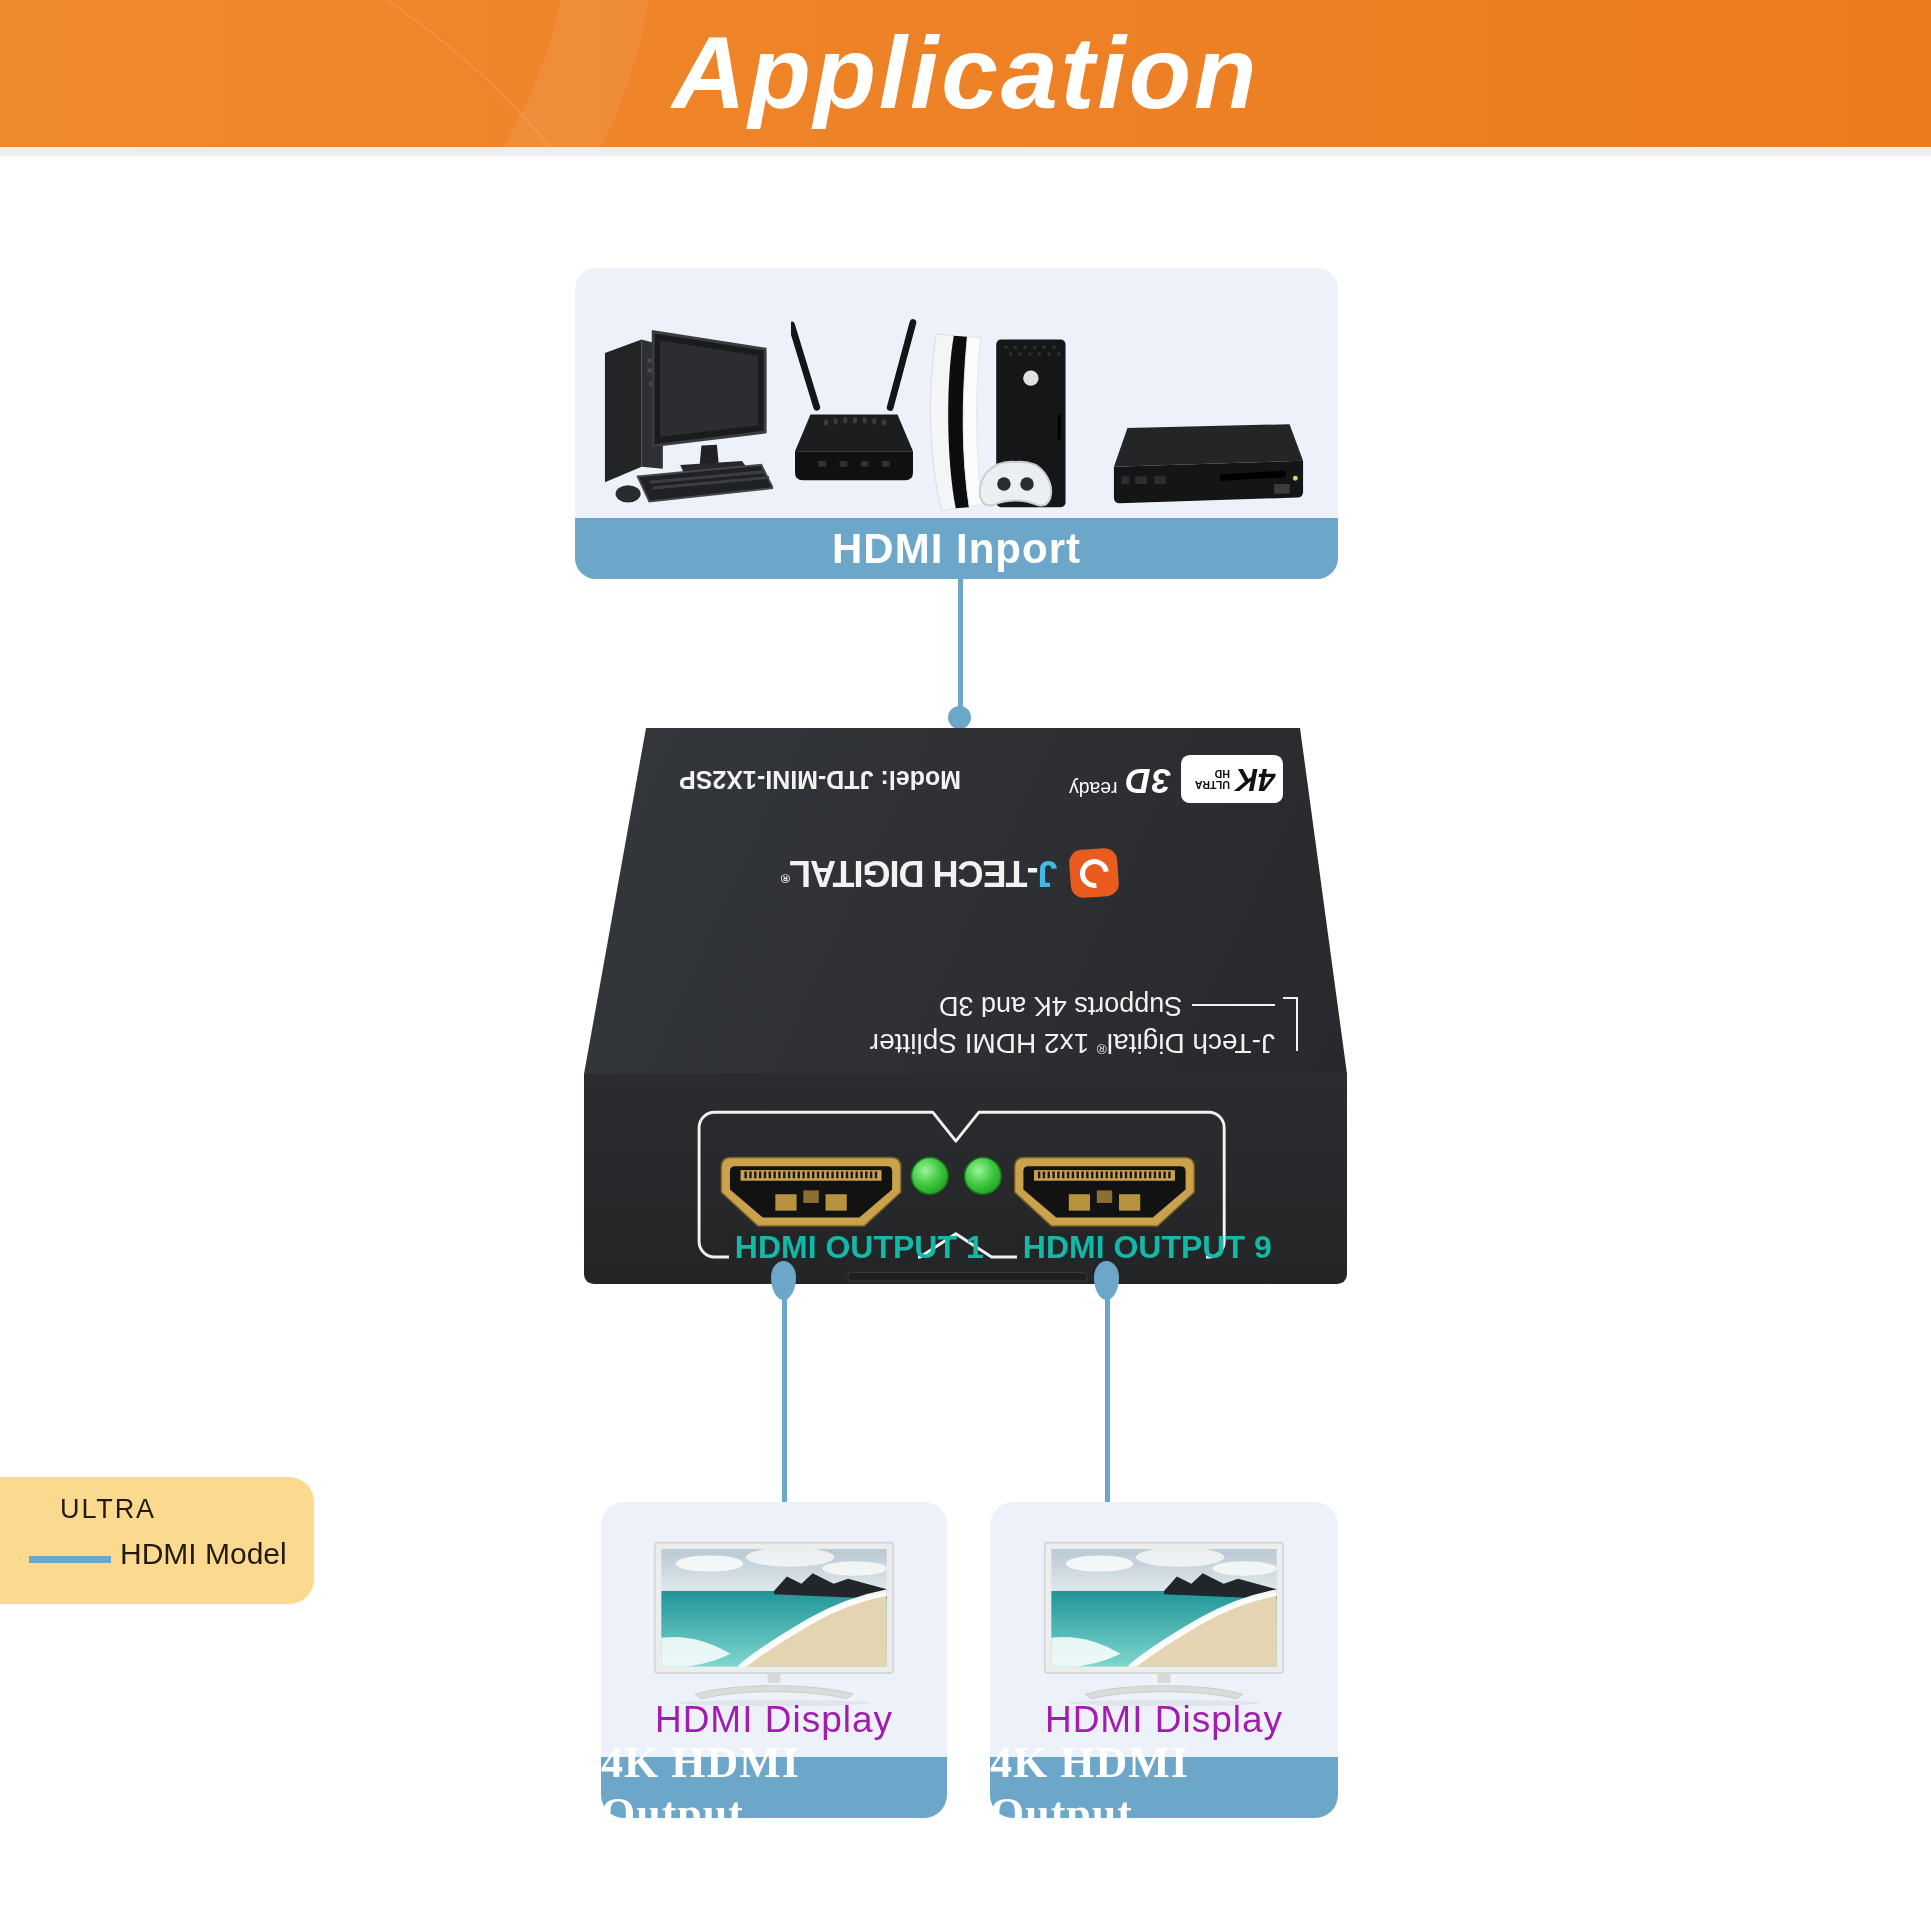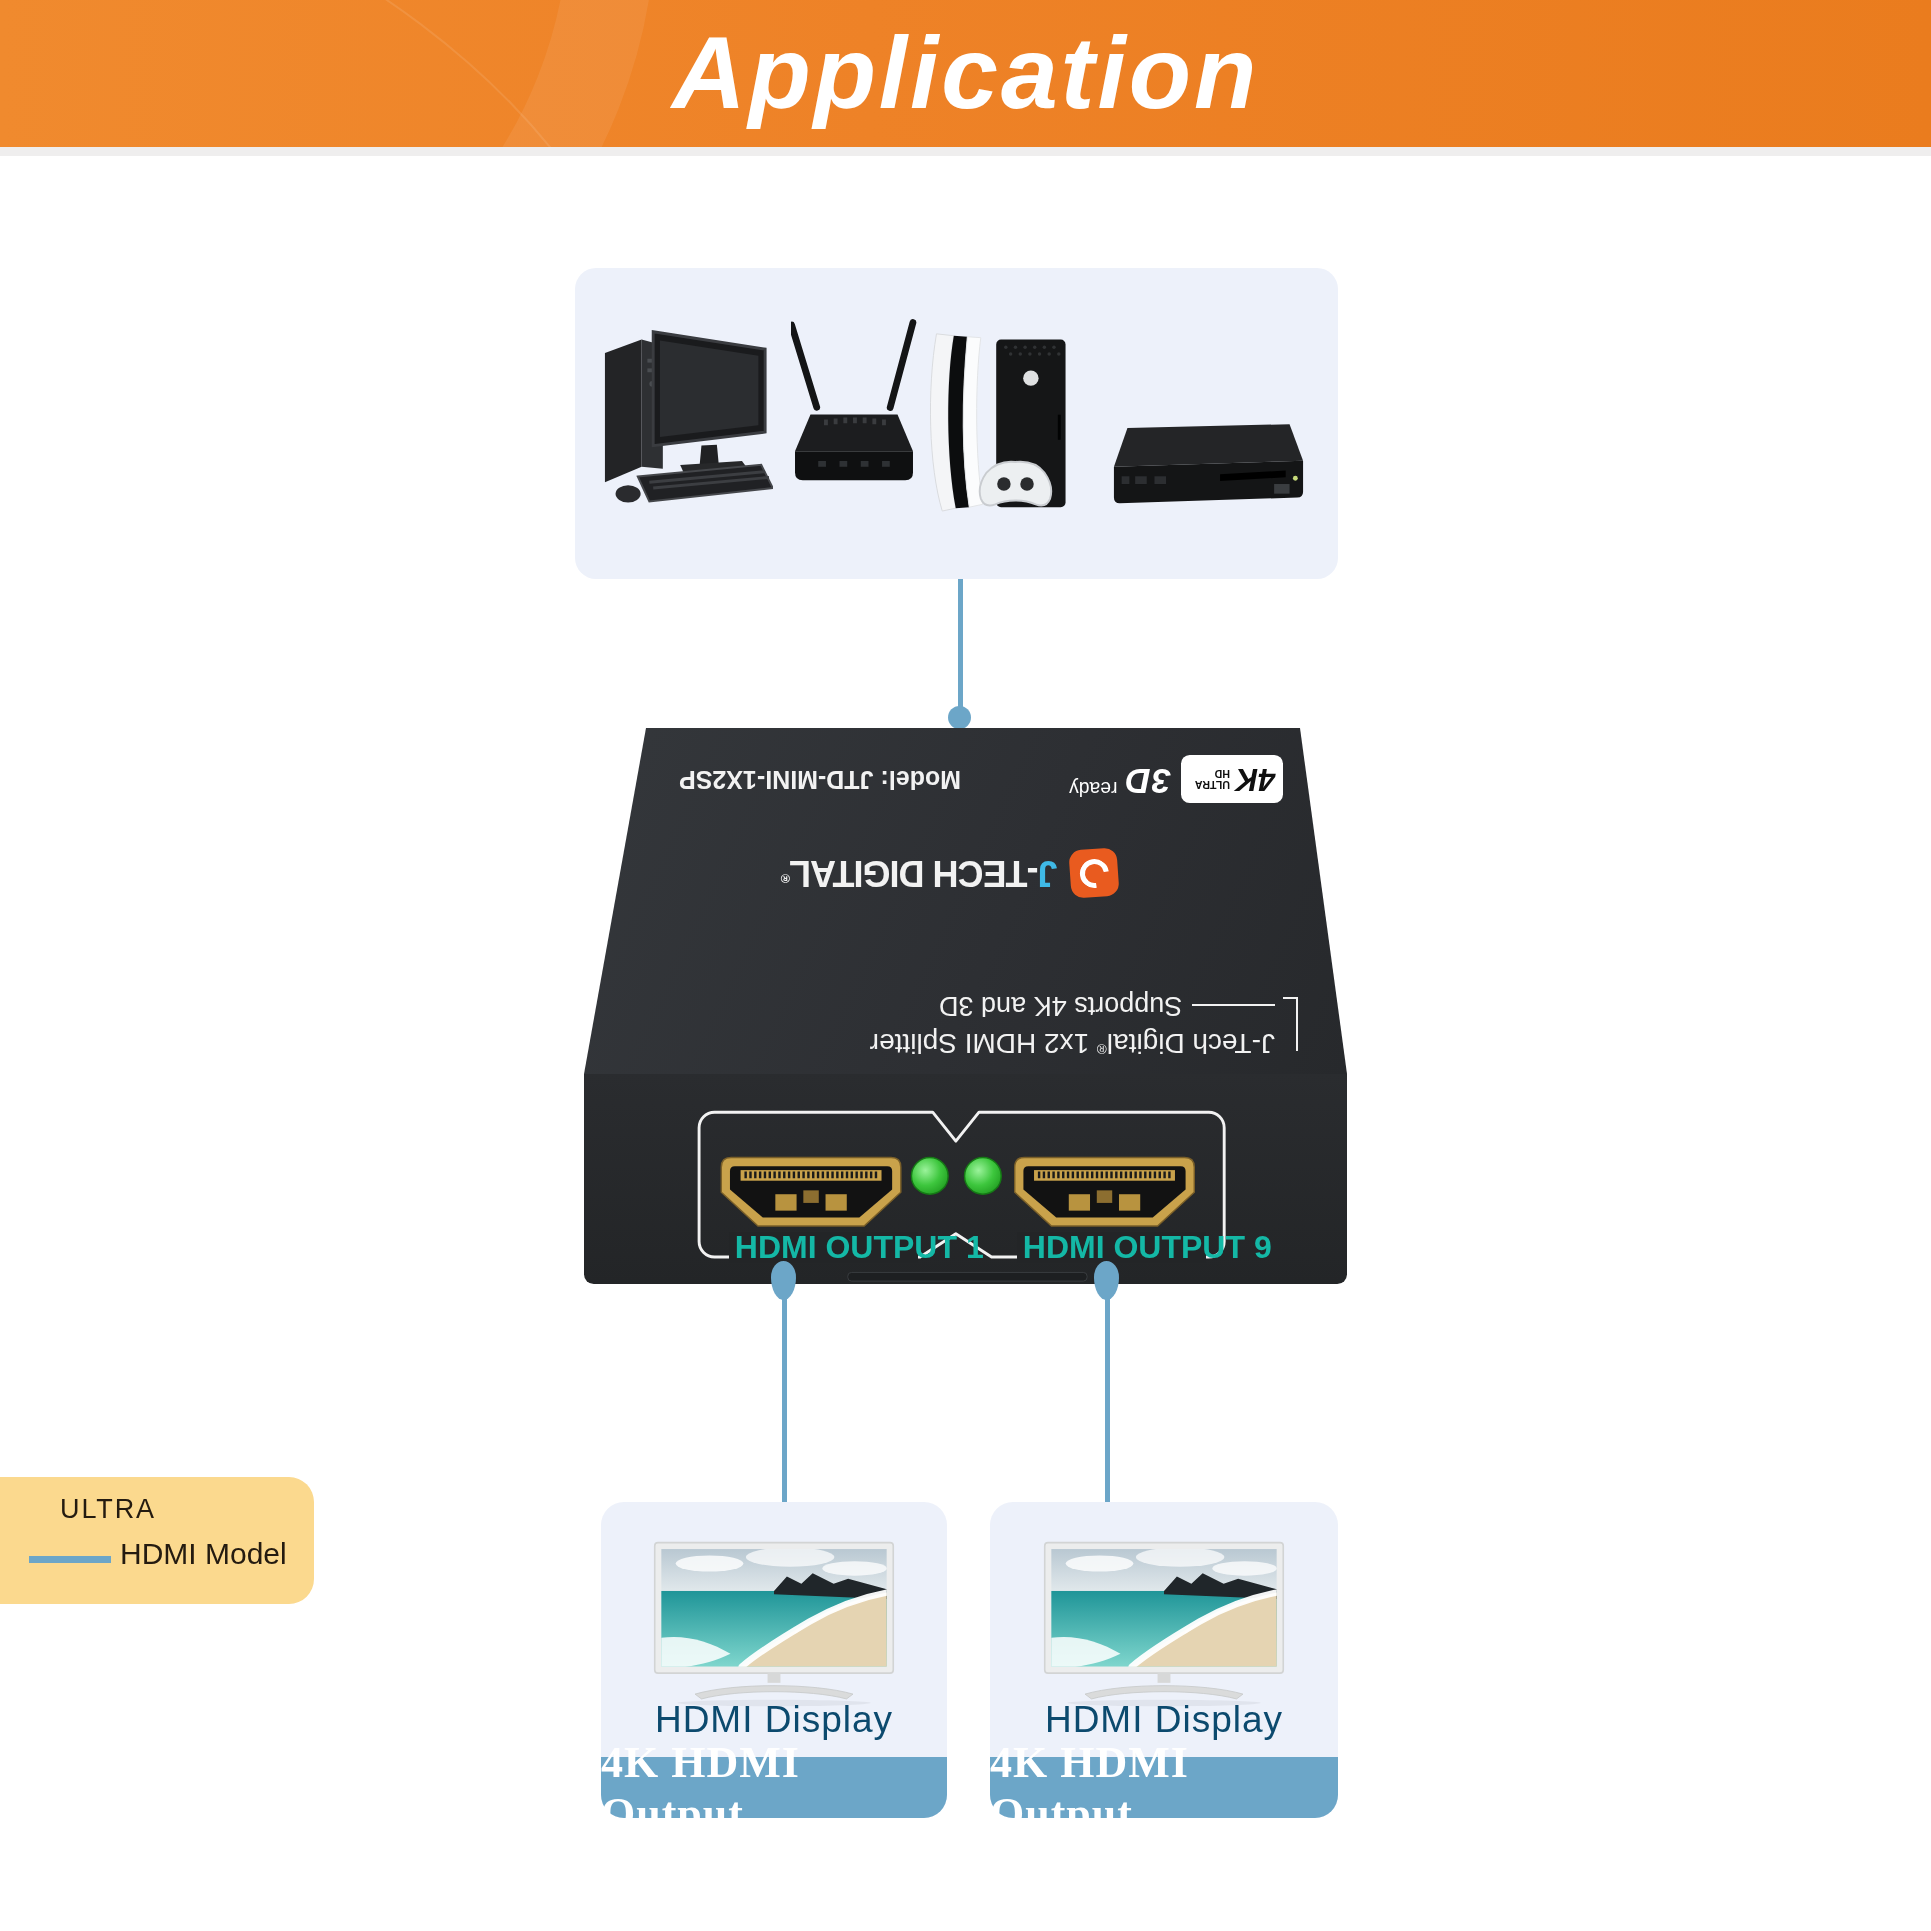--- a/index.html
+++ b/index.html
@@ -69,21 +69,21 @@
   .front-svg { position:absolute; left:0; top:0; width:763px; height:556px; }
   .port-label { position:absolute; top:504px; height:31px; line-height:31px; text-align:center;
                 color:#14b8a6; font-size:32px; font-weight:bold; background:#232527; padding:0 5.8px; white-space:nowrap; }
   .pl1 { left:145px; width:189px; }
   .pl2 { left:433px; width:189px; }
 
   
   .card { position:absolute; top:1502px; width:346px; height:316px; background:#EDF1FA; border-radius:23px; }
   .card-right { width:348px; }
   .tv-wrap { position:absolute; left:50%; top:39px; transform:translateX(-50%); width:243px; height:166px; }
-  .card-label { position:absolute; left:0; top:197px; width:100%; text-align:center; color:#0c4a6e;
+  .card-label { position:absolute; left:0; top:197px; width:100%; text-align:center; color:#a21caf;
                 font-size:37px; letter-spacing:1px; }
   .card .blue-bar { height:61px; border-radius:0 0 23px 23px;font-family:Liberation Serif, serif; }
   .card .bar-label { font-size:44px; }
 
   
   .keys-box { position:absolute; left:0; top:1477px; width:314px; height:127px; background:#FBD98E;
               border-radius:0 25px 25px 0; }
   .keys-title { position:absolute; left:60px; top:17.4px; font-size:27px; color:#241b10; letter-spacing:1.9px; }
   .keys-line { position:absolute; left:29px; top:79px; width:82px; height:6.8px; background:#6CA6C8; }
   .keys-label { position:absolute; left:120px; top:60px; font-size:30px; color:#241b10; }
@@ -160,20 +160,23 @@
       <path d="M16 6 L184 2 L198 40 L2 46 Z" fill="#242527"></path>
       <path d="M2 46 L198 40 V72 Q198 78 192 78 L8 84 Q2 84 2 78 Z" fill="#141516"></path>
       <path d="M112 54 L180 50 L180 57 L112 61 Z" fill="#000"></path>
       <rect x="10" y="56" width="8" height="8" fill="#2c2e31"></rect>
       <rect x="24" y="56" width="12" height="8" fill="#2c2e31"></rect>
       <rect x="44" y="56" width="12" height="8" fill="#2c2e31"></rect>
       <rect x="168" y="64" width="16" height="10" fill="#3a3d40"></rect>
       <circle cx="190" cy="58" r="2.5" fill="#c7da7a"></circle>
     </svg>
 
+    <div class="blue-bar">
+      <span class="bar-label">HDMI Inport</span>
+    </div>
   </div>
 
   <div class="vline" style="left:958px; top:579px; height:137px;"></div>
   <div class="dot" style="left:948px; top:706px;"></div>
 
   <div class="device">
     <div class="device-top">
       <div class="top-rot">
         <div class="desc-block">
           <span class="bracket"></span>

